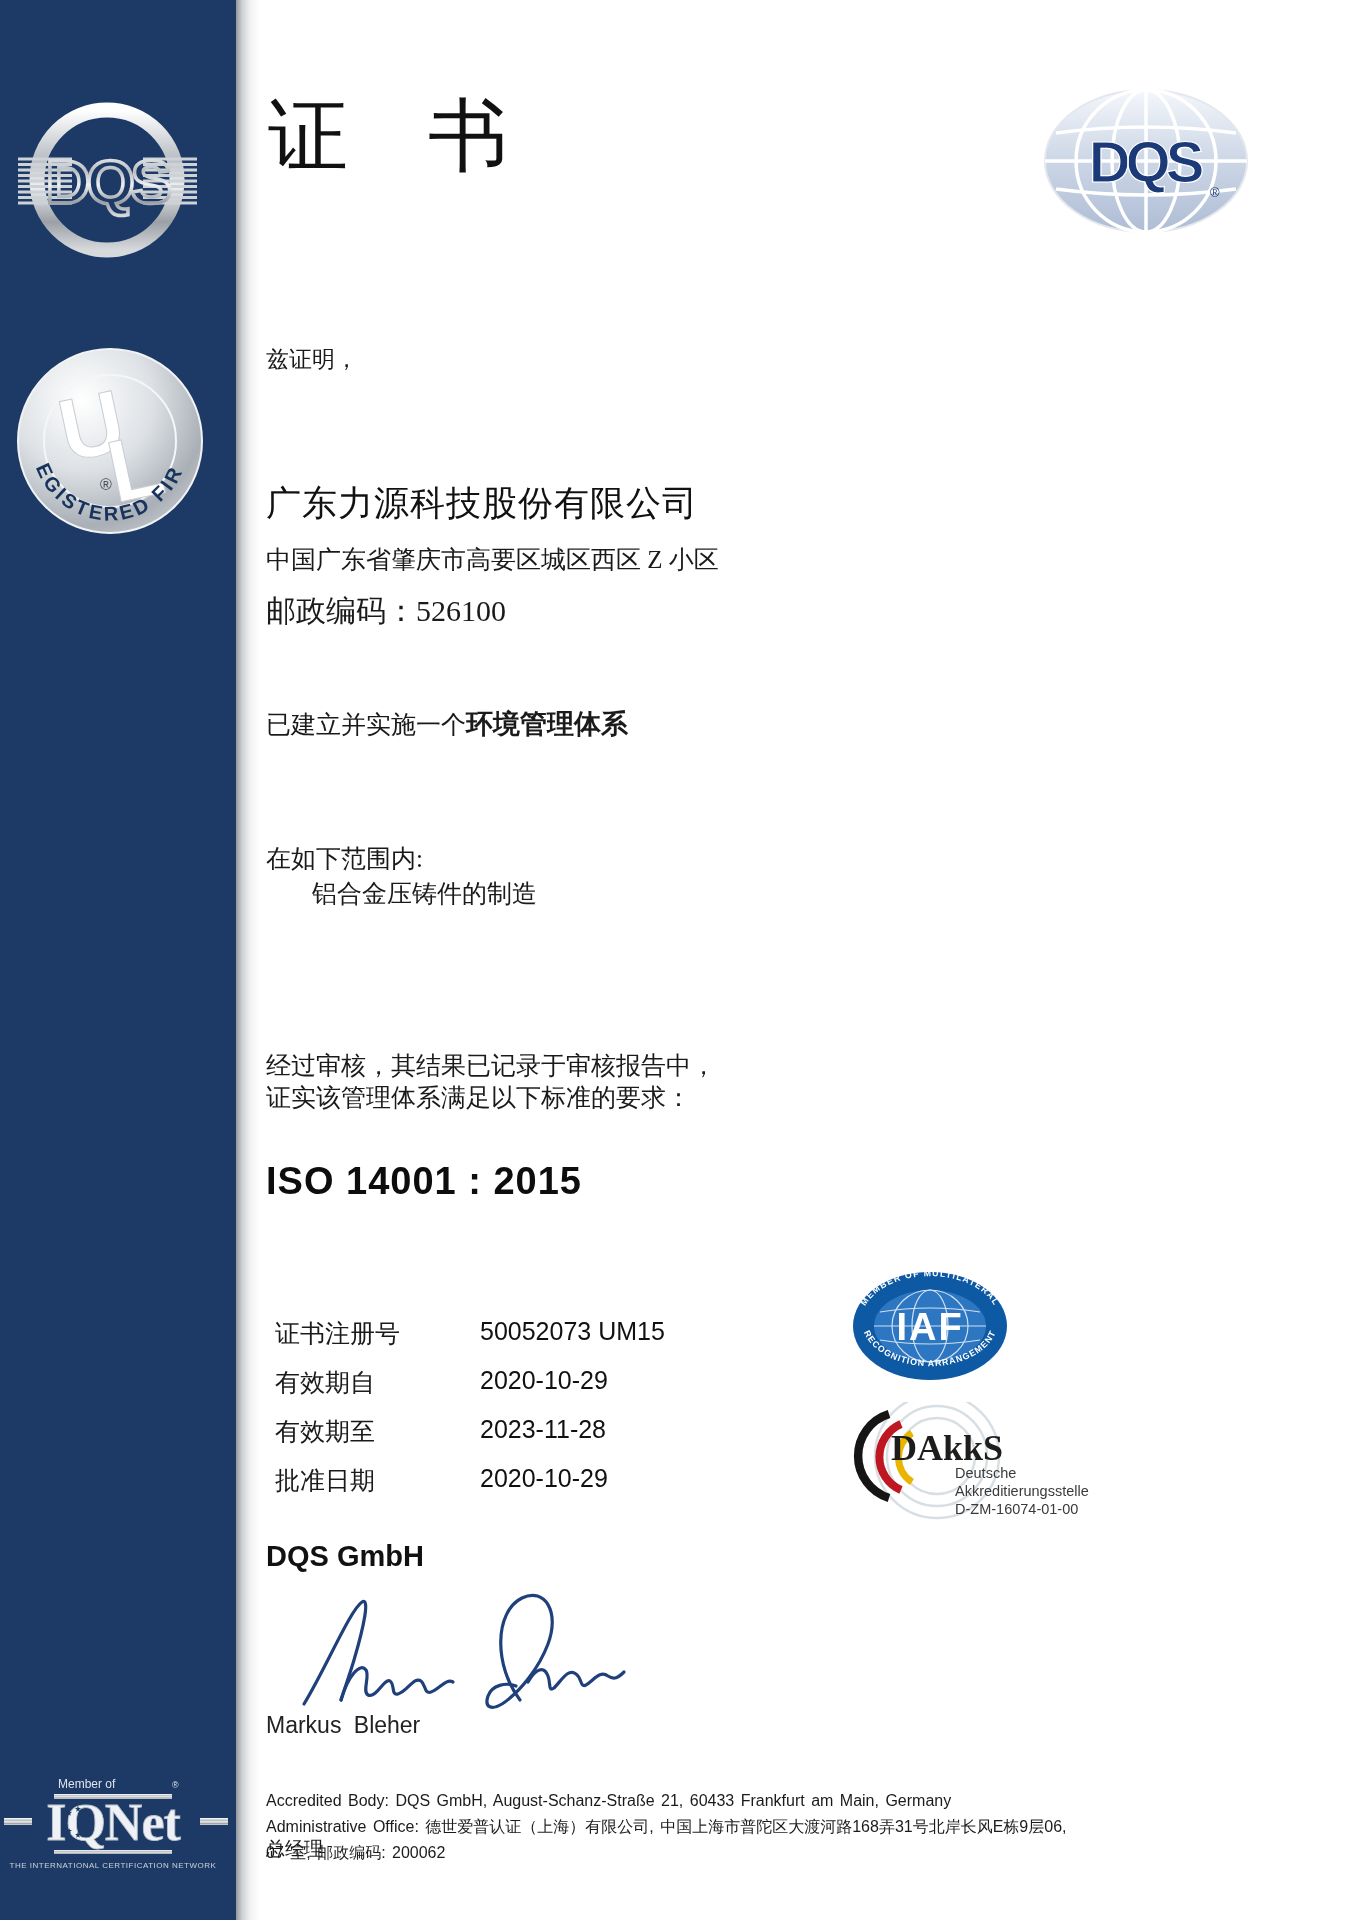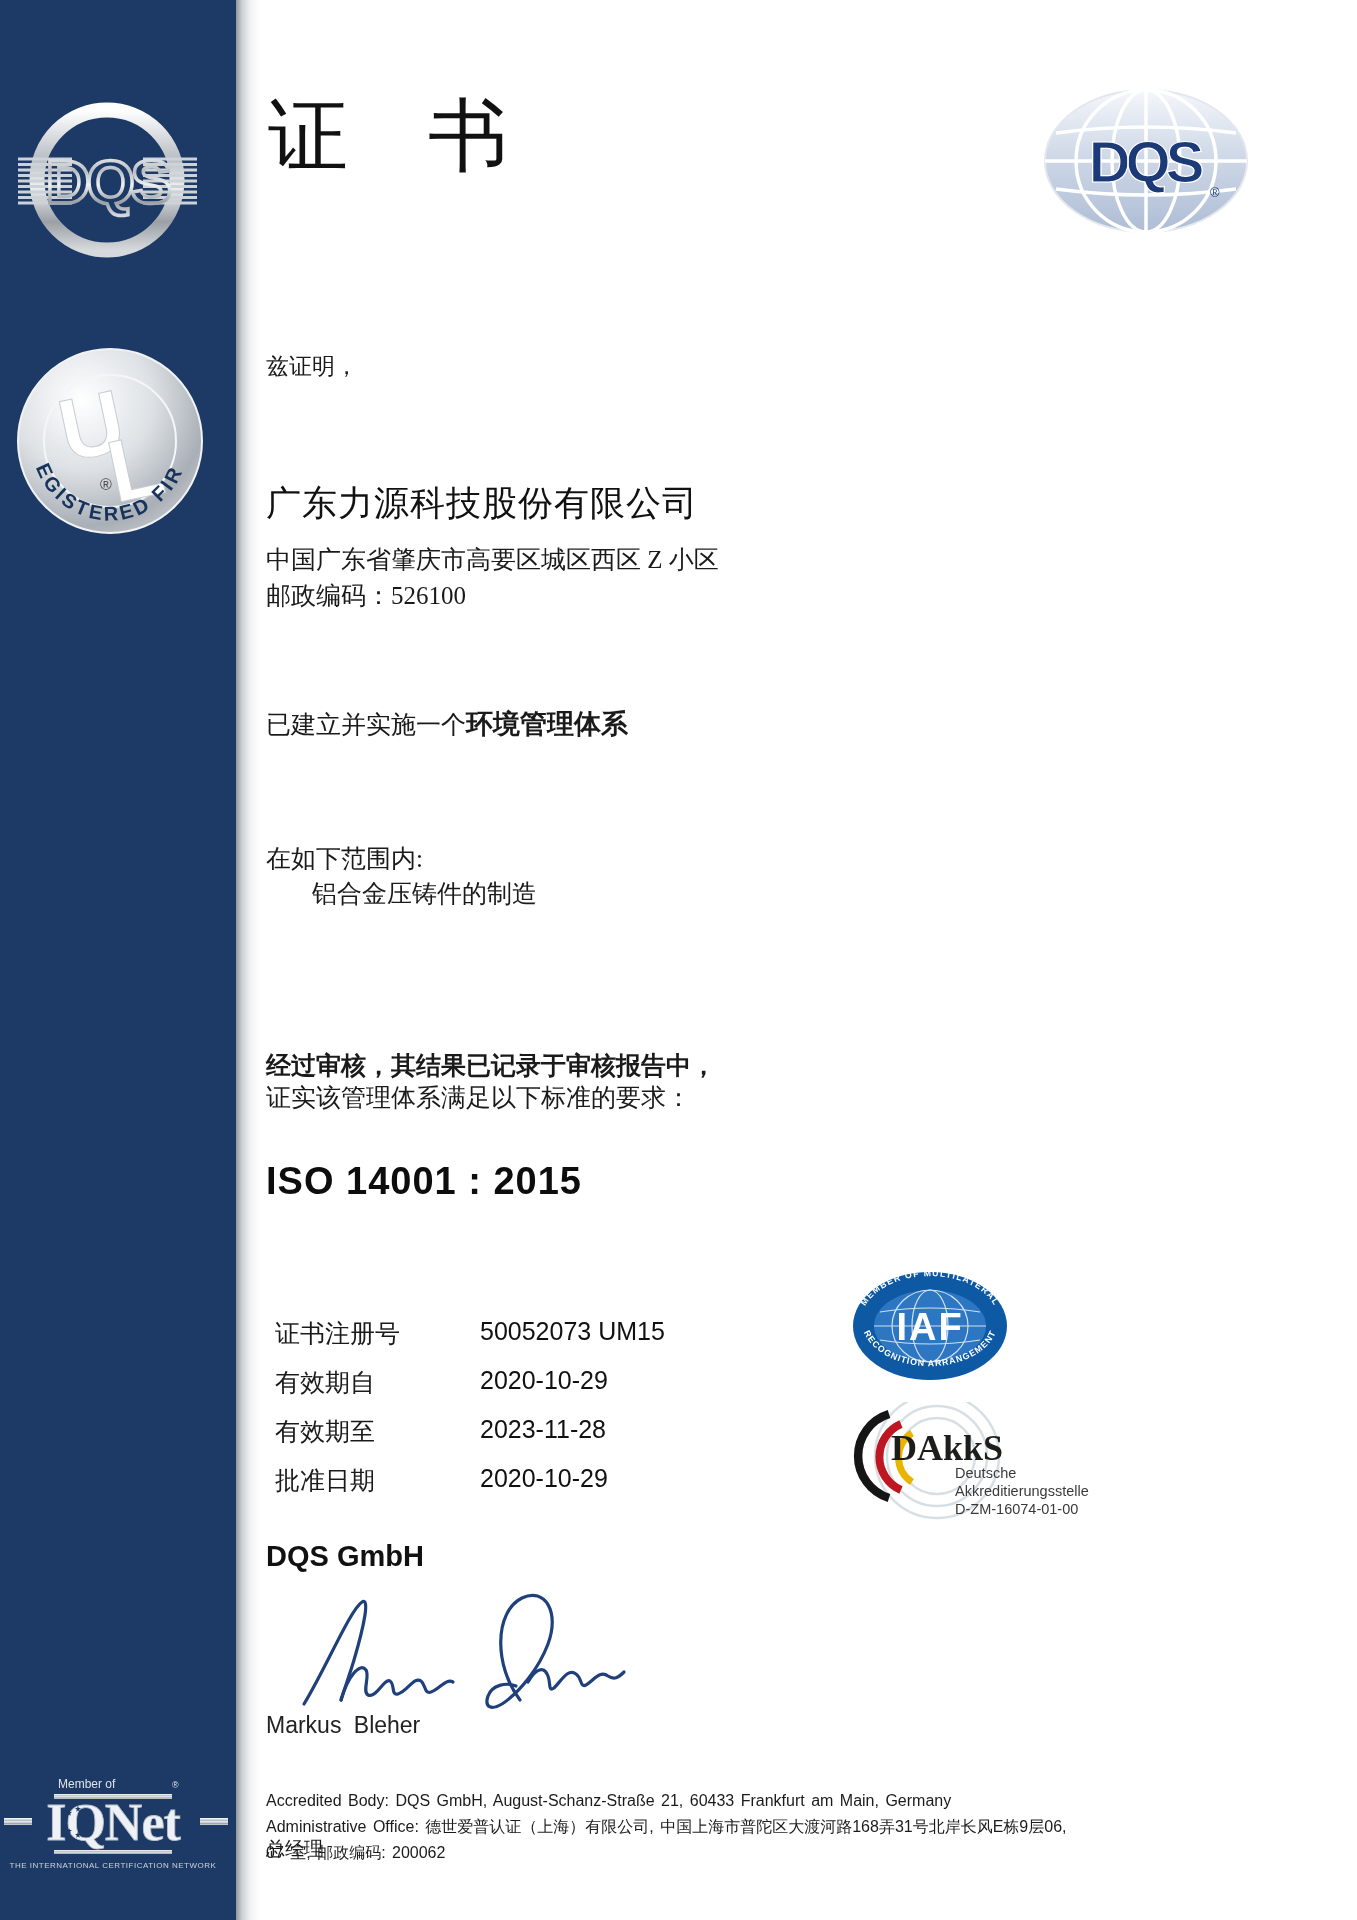--- a/index.html
+++ b/index.html
@@ -7,29 +7,29 @@
     width:1357px;height:1920px;position:relative;background:#ffffff;
     font-family:"Liberation Sans",sans-serif;color:#1a1a1a;overflow:hidden;
   }
   .sidebar{position:absolute;left:0;top:0;width:236px;height:1920px;background:#1d3a66;}
   .spine{position:absolute;left:236px;top:0;width:24px;height:1920px;
     background:linear-gradient(90deg,#93979c 0%,#cdd0d3 25%,#f1f2f3 60%,#ffffff 100%);}
   .abs{position:absolute;}
   .ser{font-family:"Liberation Serif",serif;}
   .cert-title{left:268px;top:96px;font-family:"Liberation Serif",serif;font-size:80px;line-height:1;color:#111;}
   .cert-title .gap{display:inline-block;width:80px;}
-  .intro{left:266px;top:344px;font-size:23px;margin-top:7px;}
+  .intro{left:266px;top:344px;font-size:23px;}
   .company-name{left:266px;top:480px;font-size:35px;letter-spacing:1px;color:#111;}
   .company-address{left:266px;top:543px;font-size:25px;}
-  .company-postal{left:266px;top:579px;font-size:25px;}
+  .company-postal{left:266px;top:591px;font-size:30px;}
   .statement{left:266px;top:706px;font-size:25px;}
   .statement b{font-size:27px;}
   .scope-heading{left:266px;top:842px;font-size:25px;}
   .scope-text{left:266px;top:877px;font-size:25px;margin-left:46px;}
-  .audit1{left:266px;top:1049px;font-size:25px;font-weight:bold;}
+  .audit1{left:266px;top:1049px;font-size:25px;}
   .audit2{left:266px;top:1081px;font-size:25px;}
   .standard{left:266px;top:1160px;font-size:38px;font-weight:bold;letter-spacing:1px;color:#0d0d0d;}
   .details{left:275px;top:1317px;display:grid;grid-template-columns:205px auto;row-gap:16px;font-size:25px;}
   .details .lbl{font-family:"Liberation Serif",serif;}
   .details .val{font-family:"Liberation Sans",sans-serif;color:#111;}
   .issuer{left:266px;top:1540px;font-size:29px;font-weight:bold;color:#111;}
   .signer-name{left:266px;top:1712px;font-size:23px;word-spacing:6px;color:#222;}
   .signer-title{left:266px;top:1836px;font-size:19px;}
   .footer{left:266px;top:1788px;font-size:16px;line-height:26px;width:940px;word-spacing:2px;color:#1b1b1b;}
 </style>

